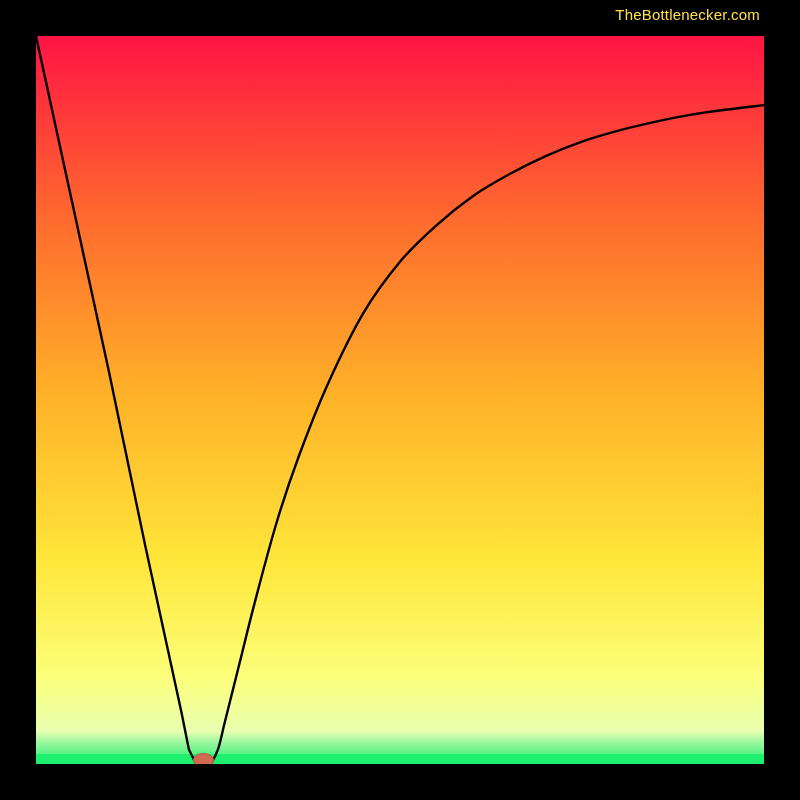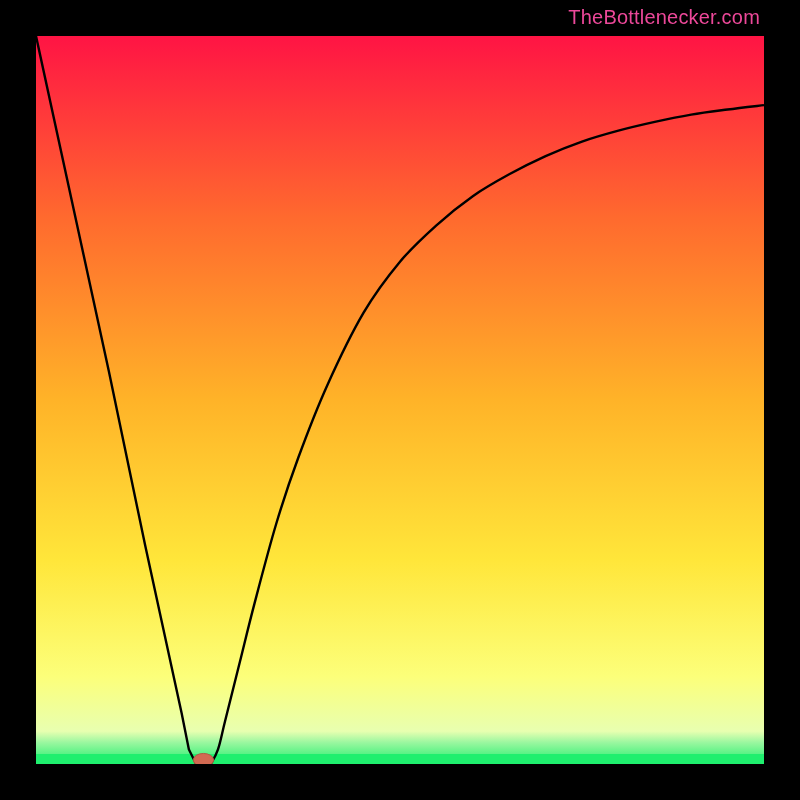--- a/index.html
+++ b/index.html
@@ -21,22 +21,22 @@
     position: absolute;
     left: 36px;
     top: 36px;
     width: 728px;
     height: 728px;
   }
   .watermark {
     position: absolute;
     top: 6px;
     right: 40px;
-    color: #ec4899;
-    font-size: 20px;
+    color: #fde047;
+    font-size: 15px;
     font-weight: 400;
     letter-spacing: 0.2px;
   }
   svg { display: block; }
 </style>
 </head>
 <body>
 
 <div class="outer">
 

